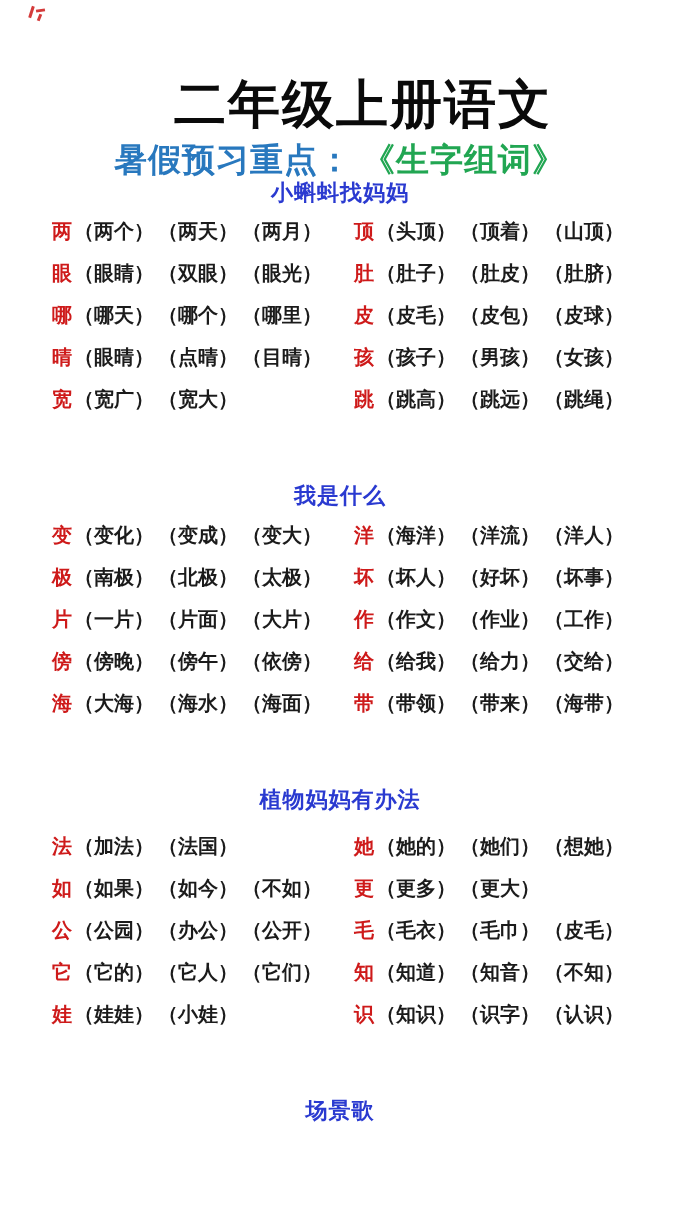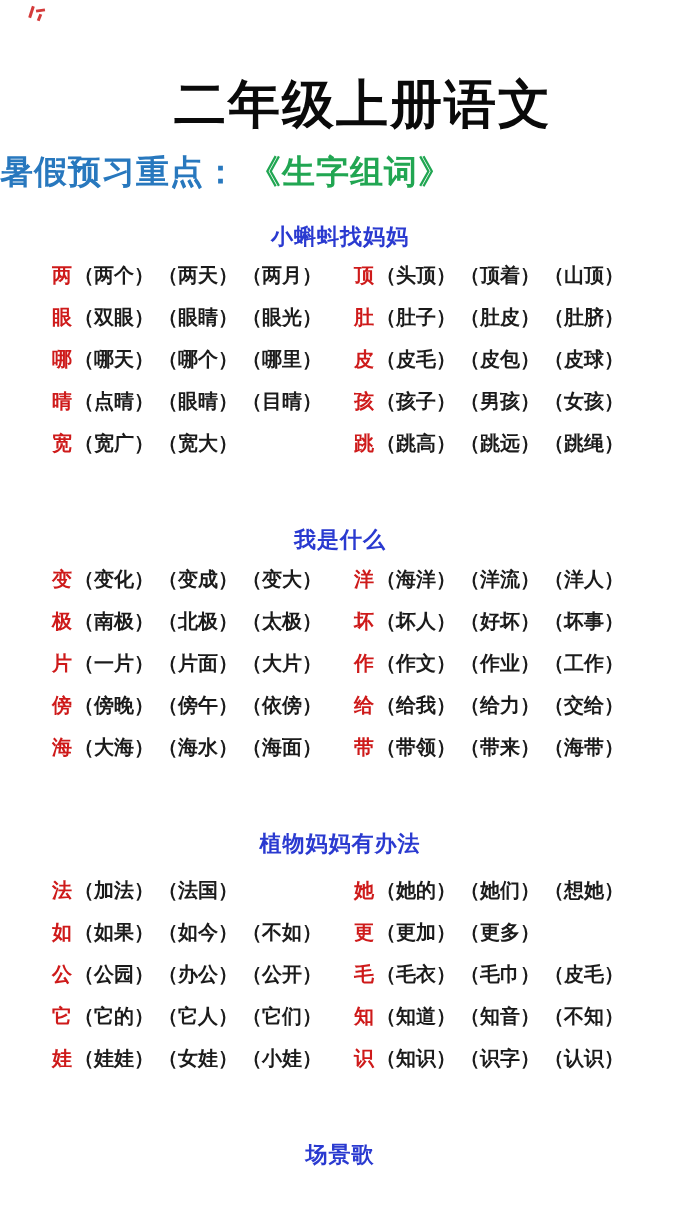--- a/index.html
+++ b/index.html
@@ -30,40 +30,41 @@
     margin: 78px 0 0 0;
     text-align: center;
     font-size: 52px;
     line-height: 52px;
     font-weight: 900;
     letter-spacing: 2px;
     color: var(--title-black, #0a0a0a);
     padding-left: 46px;
   }
   .subtitle {
-    margin-top: 22px;
+    margin-top: 10px;
+    text-align: center;
     font-size: 33px;
     line-height: 40px;
     font-weight: 800;
     letter-spacing: 1px;
   }
   .subtitle .blue  { color: var(--subtitle-blue, #2878be); }
   .subtitle .green { color: var(--subtitle-green, #21a652); margin-left: 10px; }
 
   .sec-header {
     margin: 0;
     text-align: center;
     font-size: 22px;
     line-height: 26px;
     font-weight: 800;
     color: var(--section-blue, #2a3ad0);
     letter-spacing: 1px;
   }
   section.lesson .sec-header { margin-top: 63px; }
-  section.lesson:first-of-type .sec-header { margin-top: 32px; }
+  section.lesson:first-of-type .sec-header { margin-top: 0; }
   section.lesson:nth-of-type(2) .rows { margin-top: 5px; }
   section.lesson:nth-of-type(3) .rows { margin-top: 12px; }
   section.lesson:nth-of-type(4) .sec-header { }
 
   .rows { margin-top: 4px; }
   .row {
     display: flex;
     padding: 0 38px 0 52px;
     line-height: 42px;
     font-size: 20px;
@@ -107,22 +108,22 @@
             <div class="cell right">
               <span class="hz">顶</span>
               <span class="word">（头顶）</span>
               <span class="word">（顶着）</span>
               <span class="word">（山顶）</span>
             </div>
           </div>
           <div class="row">
             <div class="cell left">
               <span class="hz">眼</span>
+              <span class="word">（眼睛）</span>
               <span class="word">（双眼）</span>
-              <span class="word">（眼睛）</span>
               <span class="word">（眼光）</span>
             </div>
             <div class="cell right">
               <span class="hz">肚</span>
               <span class="word">（肚子）</span>
               <span class="word">（肚皮）</span>
               <span class="word">（肚脐）</span>
             </div>
           </div>
           <div class="row">
@@ -135,22 +136,22 @@
             <div class="cell right">
               <span class="hz">皮</span>
               <span class="word">（皮毛）</span>
               <span class="word">（皮包）</span>
               <span class="word">（皮球）</span>
             </div>
           </div>
           <div class="row">
             <div class="cell left">
               <span class="hz">晴</span>
+              <span class="word">（眼晴）</span>
               <span class="word">（点晴）</span>
-              <span class="word">（眼晴）</span>
               <span class="word">（目晴）</span>
             </div>
             <div class="cell right">
               <span class="hz">孩</span>
               <span class="word">（孩子）</span>
               <span class="word">（男孩）</span>
               <span class="word">（女孩）</span>
             </div>
           </div>
           <div class="row">
@@ -263,22 +264,22 @@
           </div>
           <div class="row">
             <div class="cell left">
               <span class="hz">如</span>
               <span class="word">（如果）</span>
               <span class="word">（如今）</span>
               <span class="word">（不如）</span>
             </div>
             <div class="cell right">
               <span class="hz">更</span>
-              <span class="word">（更加）</span>
               <span class="word">（更多）</span>
+              <span class="word">（更大）</span>
             </div>
           </div>
           <div class="row">
             <div class="cell left">
               <span class="hz">公</span>
               <span class="word">（公园）</span>
               <span class="word">（办公）</span>
               <span class="word">（公开）</span>
             </div>
             <div class="cell right">
@@ -299,21 +300,20 @@
               <span class="hz">知</span>
               <span class="word">（知道）</span>
               <span class="word">（知音）</span>
               <span class="word">（不知）</span>
             </div>
           </div>
           <div class="row">
             <div class="cell left">
               <span class="hz">娃</span>
               <span class="word">（娃娃）</span>
-              <span class="word">（女娃）</span>
               <span class="word">（小娃）</span>
             </div>
             <div class="cell right">
               <span class="hz">识</span>
               <span class="word">（知识）</span>
               <span class="word">（识字）</span>
               <span class="word">（认识）</span>
             </div>
           </div>
         </div>

